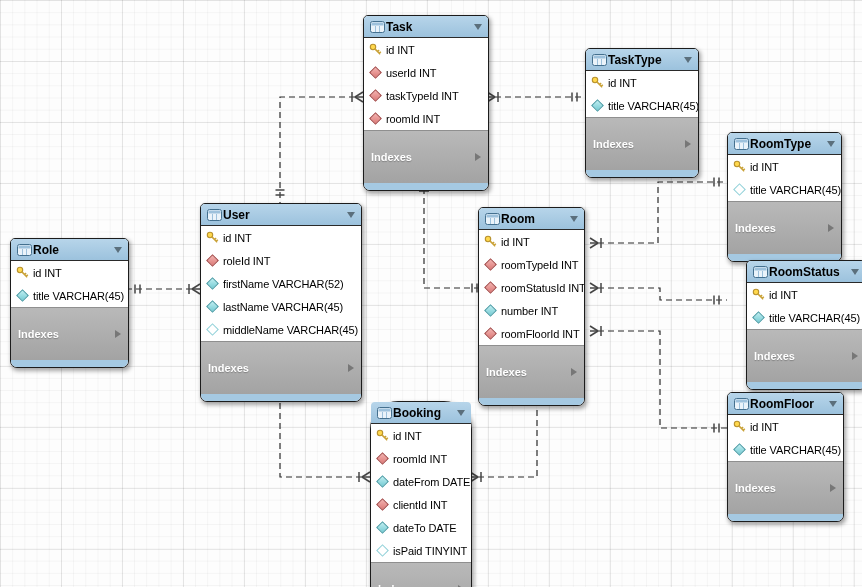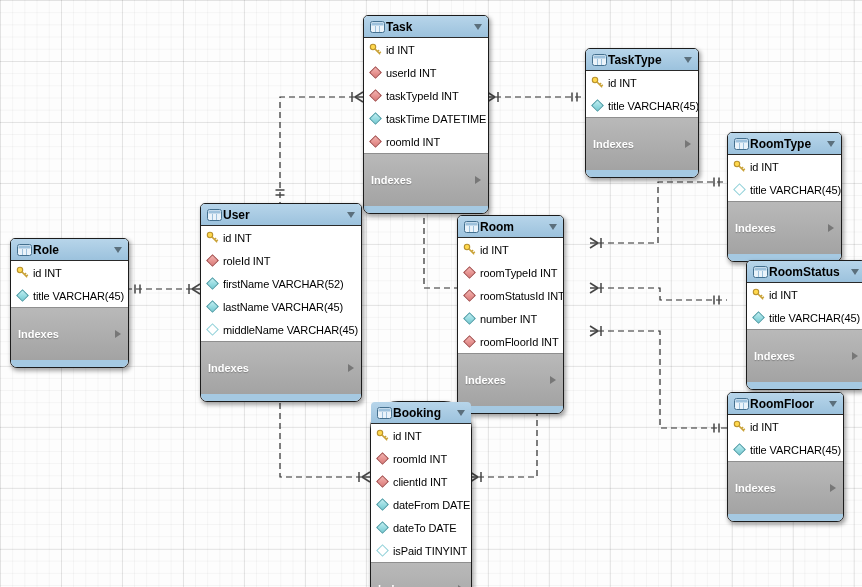--- a/index.html
+++ b/index.html
@@ -176,26 +176,20 @@
     <span class="row-text">userId INT</span>
   </div>
           <div class="tbl-row">
     <span class="row-icon">
               <span class="dm dm-fk"></span>
             </span>
     <span class="row-text">taskTypeId INT</span>
   </div>
           <div class="tbl-row">
     <span class="row-icon">
-              <span class="dm dm-attr"></span>
-            </span>
-    <span class="row-text">taskTime DATETIME</span>
-  </div>
-          <div class="tbl-row">
-    <span class="row-icon">
               <span class="dm dm-fk"></span>
             </span>
     <span class="row-text">roomId INT</span>
   </div>
         </div>
     <div class="tbl-footer">
       <span class="ftr-label">Indexes</span>
       <span class="ftr-arrow"></span>
     </div>
     <div class="tbl-bottom"></div>
@@ -427,21 +421,21 @@
             </span>
     <span class="row-text">middleName VARCHAR(45)</span>
   </div>
         </div>
     <div class="tbl-footer">
       <span class="ftr-label">Indexes</span>
       <span class="ftr-arrow"></span>
     </div>
     <div class="tbl-bottom"></div>
   </div>
-      <div class="tbl" style="left: 457px; top: 207px; width: 105px; margin-top: 8px;">
+      <div class="tbl" style="left: 478px; top: 207px; width: 105px;">
     <div class="tbl-header">
       <span class="tbl-icon">
         <svg width="15" height="12" viewBox="0 0 15 12">
           <rect x="0.5" y="0.5" width="14" height="11" rx="2" fill="#eaf3fa" stroke="#44708f"></rect>
           <rect x="1.5" y="1.5" width="12" height="3" fill="#9dc1dc"></rect>
           <line x1="5.5" y1="5" x2="5.5" y2="11" stroke="#9dc1dc" stroke-width="1"></line>
           <line x1="9.5" y1="5" x2="9.5" y2="11" stroke="#9dc1dc" stroke-width="1"></line>
         </svg>
       </span>
       <span class="tbl-title">Room</span>
@@ -512,29 +506,29 @@
     <span class="row-text">id INT</span>
   </div>
           <div class="tbl-row">
     <span class="row-icon">
               <span class="dm dm-fk"></span>
             </span>
     <span class="row-text">roomId INT</span>
   </div>
           <div class="tbl-row">
     <span class="row-icon">
+              <span class="dm dm-attr"></span>
+            </span>
+    <span class="row-text">dateFrom DATE</span>
+  </div>
+          <div class="tbl-row">
+    <span class="row-icon">
               <span class="dm dm-fk"></span>
             </span>
     <span class="row-text">clientId INT</span>
-  </div>
-          <div class="tbl-row">
-    <span class="row-icon">
-              <span class="dm dm-attr"></span>
-            </span>
-    <span class="row-text">dateFrom DATE</span>
   </div>
           <div class="tbl-row">
     <span class="row-icon">
               <span class="dm dm-attr"></span>
             </span>
     <span class="row-text">dateTo DATE</span>
   </div>
           <div class="tbl-row">
     <span class="row-icon">
               <span class="dm dm-null"></span>

